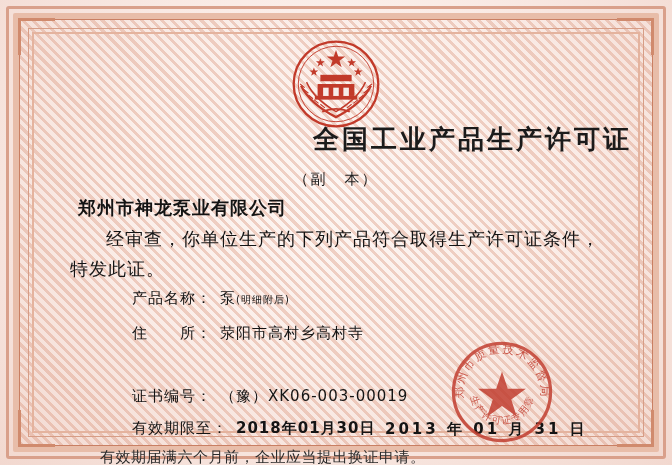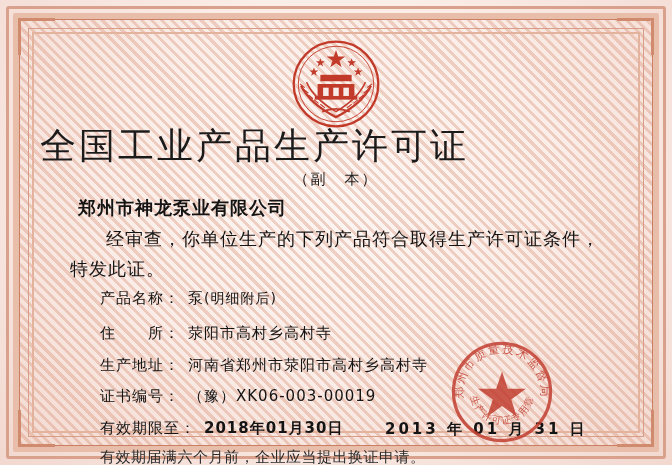--- a/index.html
+++ b/index.html
@@ -81,24 +81,24 @@
     transform: translateX(-50%);
     width: 92px;
     height: 92px;
   }
 
   .title {
     position: absolute;
     top: 86px;
     left: 0;
     right: 0;
-    text-align: left;
-    font-family: "DejaVu Sans", "Liberation Sans", sans-serif;
-    font-size: 36px;
-    font-weight: normal;
+    text-align: right;
+    font-family: "DejaVu Sans", "Liberation Sans", sans-serif;
+    font-size: 26px;
+    font-weight: bold;
     letter-spacing: 3px;
     color: #1b1b1b;
     white-space: nowrap;
   }
   .subtitle {
     position: absolute;
     top: 134px;
     left: 0;
     right: 0;
     text-align: center;
@@ -134,23 +134,23 @@
 
   .field {
     position: absolute;
     left: 60px;
     font-family: "DejaVu Sans", "Liberation Sans", sans-serif;
     font-size: 15px;
     color: #141414;
     white-space: nowrap;
     letter-spacing: 1px;
   }
-  .field .label { font-weight: normal; }
+  .field .label { font-weight: normal; margin-left: 32px; }
   .field .value { margin-left: 8px; }
-  .field .small { font-size: 14px; }
+  .field .small { font-size: 10px; }
 
   .f1 { top: 253px; }
   .f2 { top: 288px; }
   .f3 { top: 320px; }
   .f4 { top: 351px; }
   .f5 { top: 383px; font-weight: bold; }
 
   .date-right {
     position: absolute;
     top: 384px;
@@ -237,23 +237,20 @@
     <div class="body-text">经审查，你单位生产的下列产品符合取得生产许可证条件，特发此证。</div>
 
     <div class="field f1">
       <span class="label">产品名称：</span><span class="value">泵</span><span class="small">(明细附后)</span>
     </div>
 
     <div class="field f2">
       <span class="label">住　　所：</span><span class="value">荥阳市高村乡高村寺</span>
     </div>
 
-    <div class="field f3">
-      <span class="label">生产地址：</span><span class="value">河南省郑州市荥阳市高村乡高村寺</span>
-    </div>
 
     <div class="field f4">
       <span class="label">证书编号：</span><span class="value">（豫）XK06-003-00019</span>
     </div>
 
     <div class="field f5">
       <span class="label">有效期限至：</span><span class="value">2018年01月30日</span>
     </div>
 
     <div class="date-right">2013 年    01   月    31   日</div>

